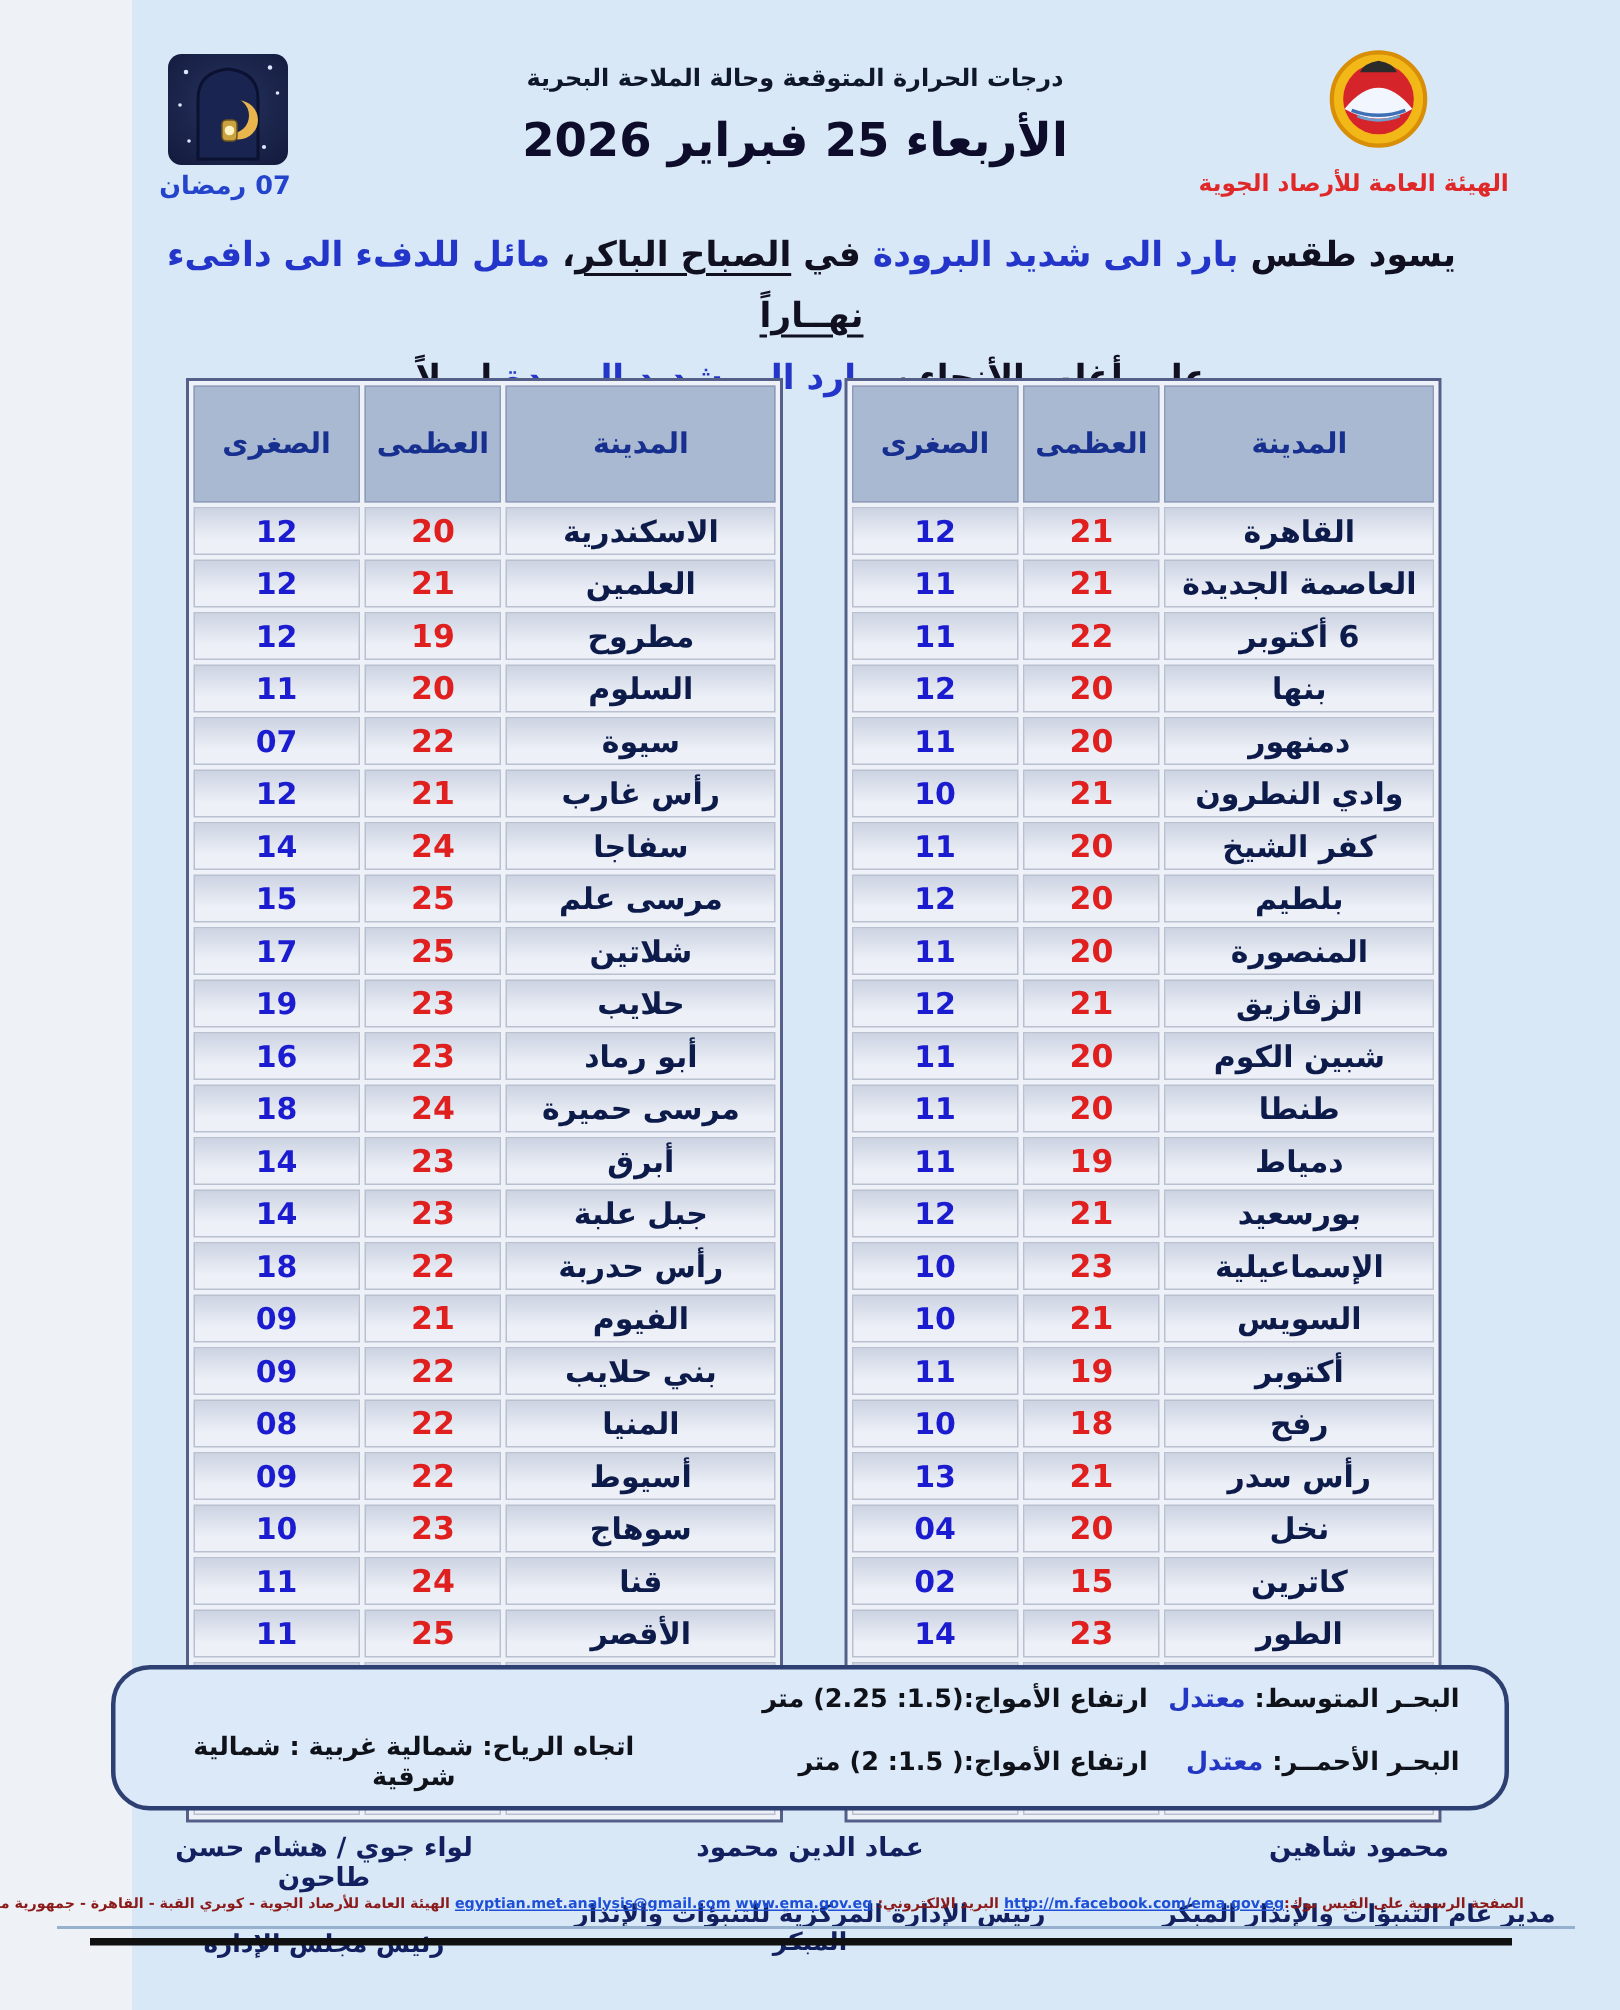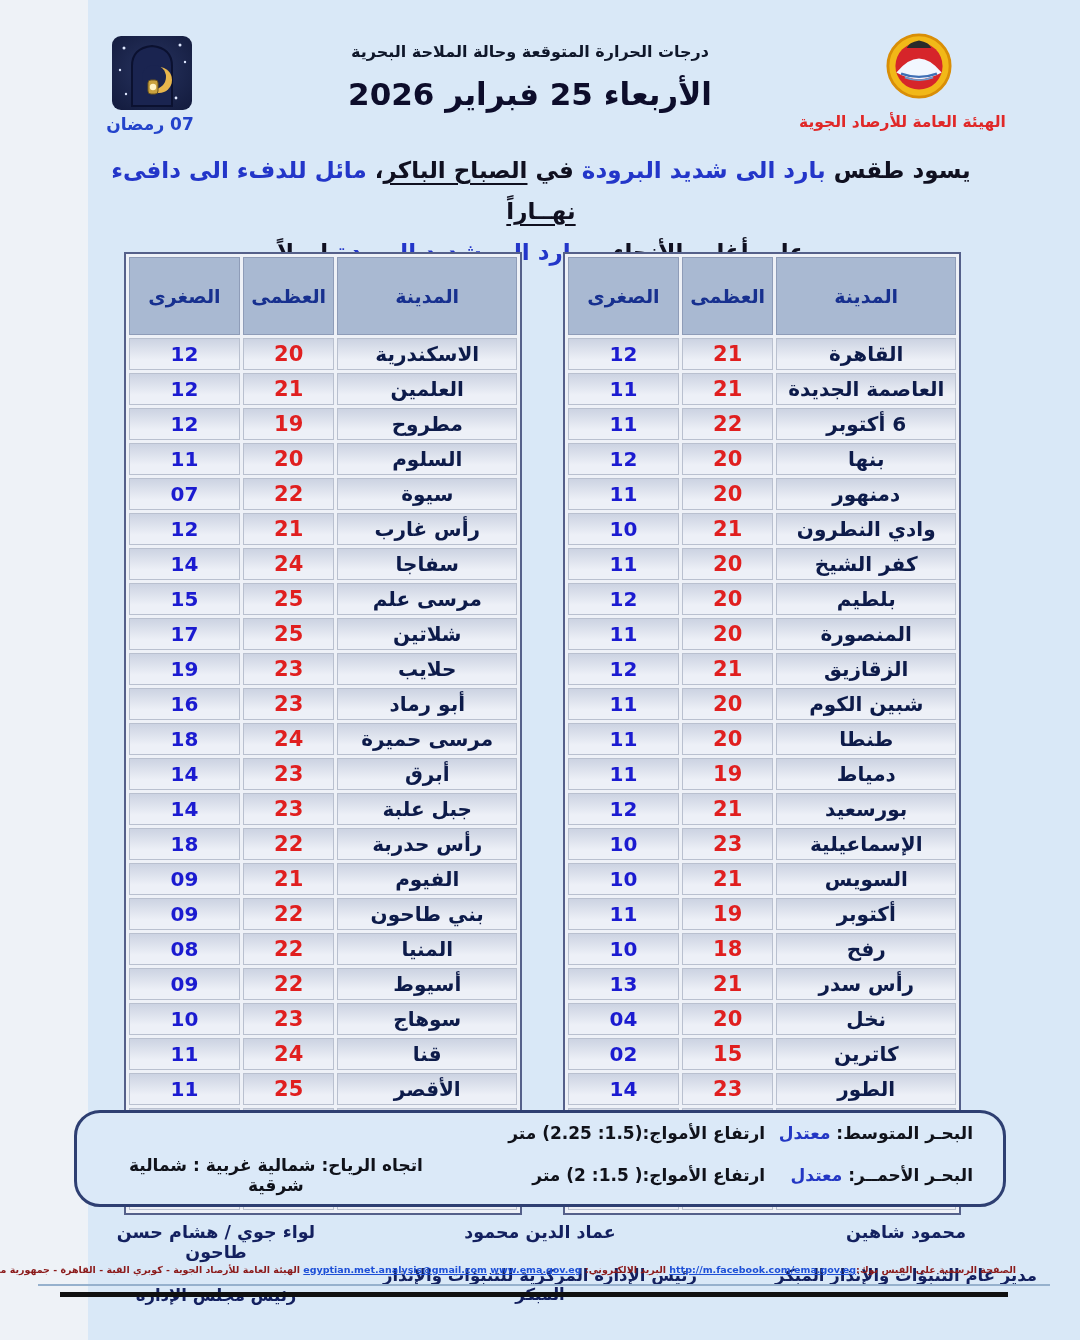--- a/index.html
+++ b/index.html
@@ -350,21 +350,21 @@
             <td class="city">رأس حدربة</td>
             <td class="max">22</td>
             <td class="min">18</td>
           </tr>
           <tr>
             <td class="city">الفيوم</td>
             <td class="max">21</td>
             <td class="min">09</td>
           </tr>
           <tr>
-            <td class="city">بني طاحون</td>
+            <td class="city">بني حلايب</td>
             <td class="max">22</td>
             <td class="min">09</td>
           </tr>
           <tr>
             <td class="city">المنيا</td>
             <td class="max">22</td>
             <td class="min">08</td>
           </tr>
           <tr>
             <td class="city">أسيوط</td>

